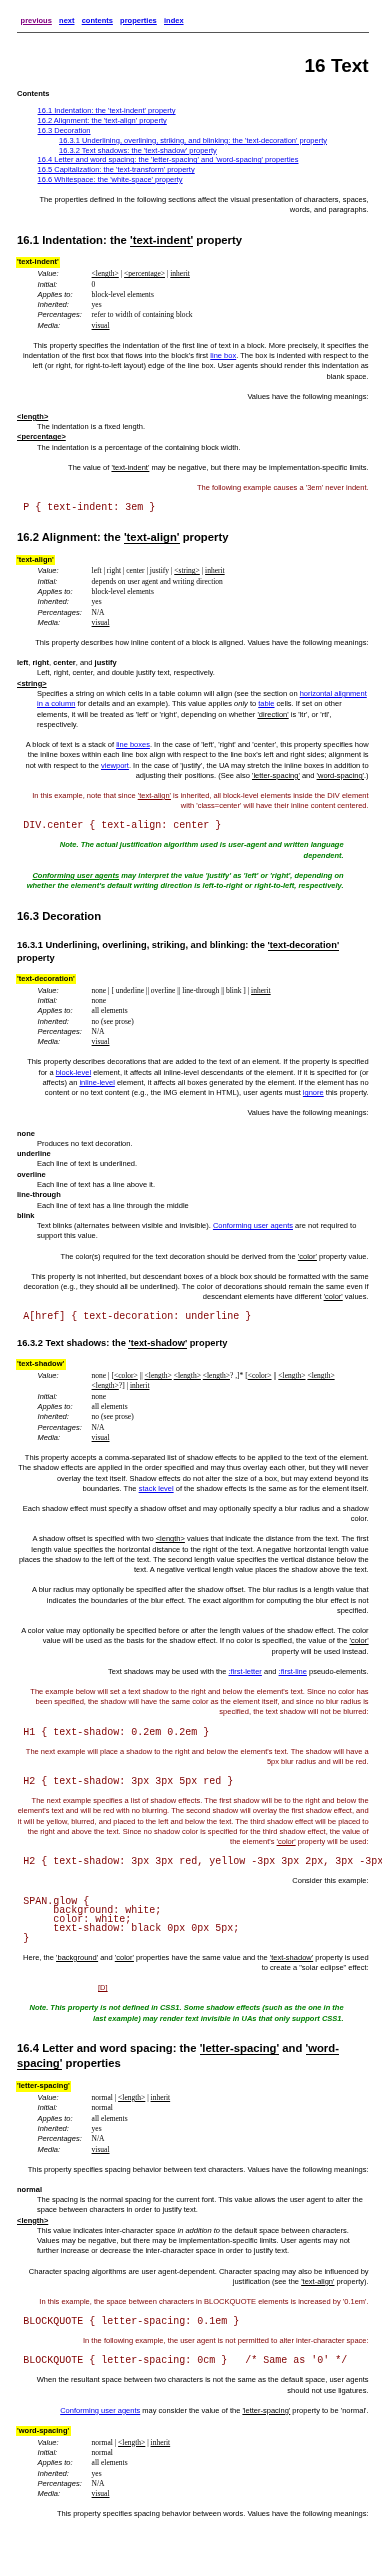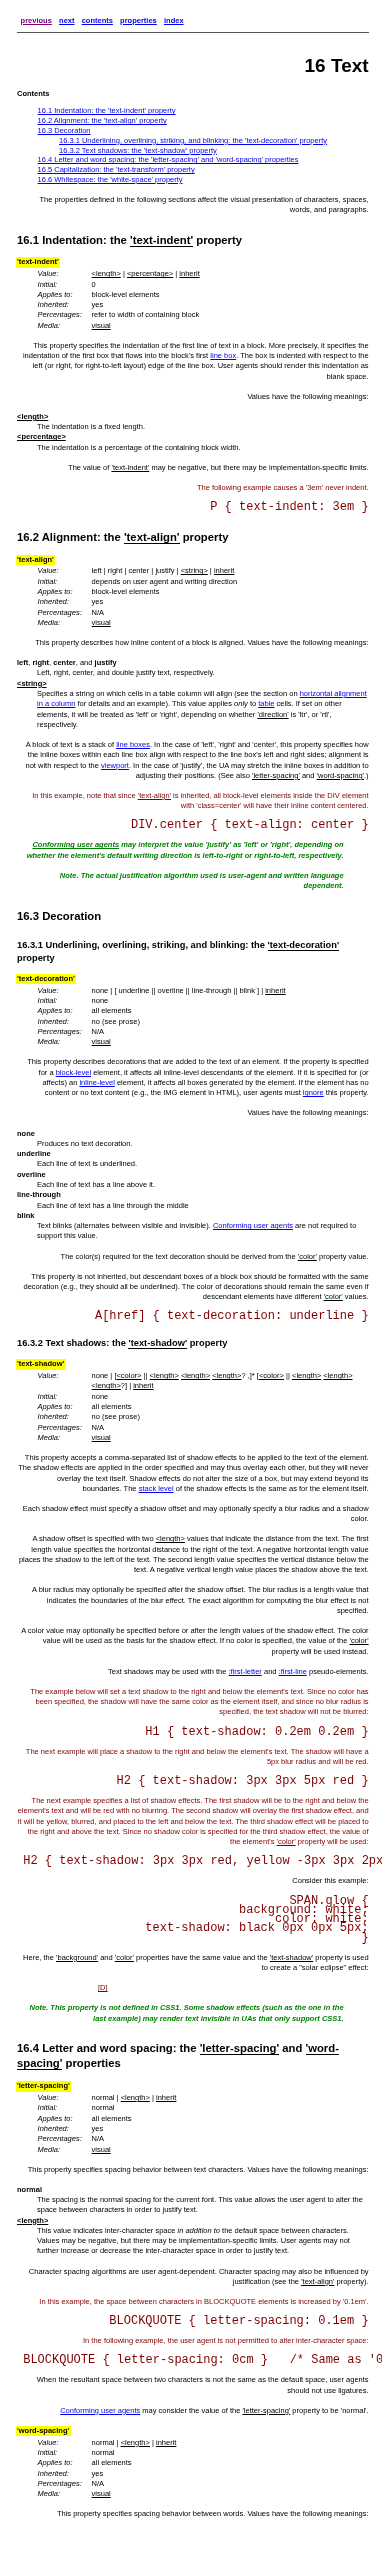--- a/index.html
+++ b/index.html
@@ -22,26 +22,26 @@
   ul.toc li{white-space:nowrap;}
   ul.toc li.lvl1{margin-left:20.6px;}
   ul.toc li.lvl2{margin-left:42px;}
   #doc p{margin:9.8px 0;text-align:right;}
   #doc p.example{color:#800000;}
   #doc p.note{color:#007F00;font-style:italic;font-weight:bold;margin-left:8.8px;margin-right:25px;}
   #doc h2{font-size:11.3px;line-height:15px;font-weight:bold;margin:17.5px 0 9.3px;}
   #doc h3{font-size:9.3px;line-height:12.4px;font-weight:bold;margin:15.5px 0 9.3px;}
   #doc h2 a.lk,#doc h3 a.lk{text-decoration:none;border-bottom:1.5px solid #000;}
   #doc h3 a.lk{border-bottom-width:1px;}
-  #doc pre{color:#800000;font-family:"Liberation Mono","DejaVu Sans Mono",monospace;font-size:12px;line-height:9.3px;margin:9.8px 0 9.8px 6.2px;white-space:pre;text-align:right;}
+  #doc pre{color:#800000;font-family:"Liberation Mono","DejaVu Sans Mono",monospace;font-size:10px;line-height:9.3px;margin:9.8px 0 9.8px 6.2px;white-space:pre;}
   .propdef{margin:9.8px 0;}
   .propname{display:inline-block;background:#FFFF00;font-weight:bold;padding:0 1.5px;margin:0 0 1.5px -1.5px;}
   .pd-row{display:flex;}
   .pd-label{flex:none;width:54px;margin-left:20.6px;font-style:italic;}
-  .pd-val{flex:1;}
+  .pd-val{flex:1;font-family:Liberation Serif, serif;}
   #doc dl{margin:9.8px 0;}
   #doc dt{margin:0;}
   #doc dt a.lk{font-weight:bold;}
   #doc dd{margin:0 0 0 20px;}
   .eclipse{margin:13.4px 0 2.1px 8.8px;}
   .eclipse-text{display:inline-block;font-weight:bold;font-size:14.4px;line-height:20.6px;letter-spacing:0.5px;color:#fff;
     text-shadow:0 0 0.5px #cfcfcf,0 0 1.5px #9a9a9a,0 0 3.1px #6f6f6f,0 0 4.1px #555;}
   .dlink{margin:1px 0 3.1px 81px;line-height:10.3px;}
 </style>
 </head>
@@ -118,22 +118,22 @@
       <p><span class="t">This property describes how inline content of a block is aligned. Values have the following meanings:</span></p>
       <dl>
         <dt><span class="b">left</span><span class="t">, </span><span class="b">right</span><span class="t">, </span><span class="b">center</span><span class="t">, and </span><span class="b">justify</span></dt>
         <dd><span class="t">Left, right, center, and double justify text, respectively.</span></dd>
         <dt><a class="lk" href="#">&lt;string&gt;</a></dt>
         <dd><span class="t">Specifies a string on which cells in a table column will align (see the section on </span><a class="lb" href="#">horizontal alignment in a column</a><span class="t"> for details and an example). This value applies </span><span class="em">only</span><span class="t"> to </span><a class="lb" href="#">table</a><span class="t"> cells. If set on other elements, it will be treated as 'left' or 'right', depending on whether </span><a class="lk" href="#">'direction'</a><span class="t"> is 'ltr', or 'rtl', respectively.</span></dd>
       </dl>
       <p><span class="t">A block of text is a stack of </span><a class="lb" href="#">line boxes</a><span class="t">. In the case of 'left', 'right' and 'center', this property specifies how the inline boxes within each line box align with respect to the line box's left and right sides; alignment is not with respect to the </span><a class="lb" href="#">viewport</a><span class="t">. In the case of 'justify', the UA may stretch the inline boxes in addition to adjusting their positions. (See also </span><a class="lk" href="#">'letter-spacing'</a><span class="t"> and </span><a class="lk" href="#">'word-spacing'</a><span class="t">.)</span></p>
       <p class="example"><span class="t">In this example, note that since </span><a class="lm" href="#">'text-align'</a><span class="t"> is inherited, all block-level elements inside the DIV element with 'class=center' will have their inline content centered.</span></p>
       <pre>DIV.center { text-align: center }</pre>
+      <p class="note"><span class="t">Note. The actual justification algorithm used is user-agent and written language dependent.</span></p>
       <p class="note"><a class="lg" href="#">Conforming user agents</a><span class="t"> may interpret the value 'justify' as 'left' or 'right', depending on whether the element's default writing direction is left-to-right or right-to-left, respectively.</span></p>
-      <p class="note"><span class="t">Note. The actual justification algorithm used is user-agent and written language dependent.</span></p>
       <h2><span class="t">16.3 Decoration</span></h2>
       <h3><span class="t">16.3.1 Underlining, overlining, striking, and blinking: the </span><a class="lk" href="#">'text-decoration'</a><span class="t"> property</span></h3>
       <div class="propdef"><div class="propname">'text-decoration'</div><div class="pd-row">
           <span class="pd-label">Value:</span>
           <span class="pd-val"><span class="t">none | [ underline || overline || line-through || blink ] | </span><a class="lk" href="#">inherit</a></span>
         </div><div class="pd-row">
           <span class="pd-label">Initial:</span>
           <span class="pd-val"><span class="t">none</span></span>
         </div><div class="pd-row">
           <span class="pd-label">Applies to:</span>

